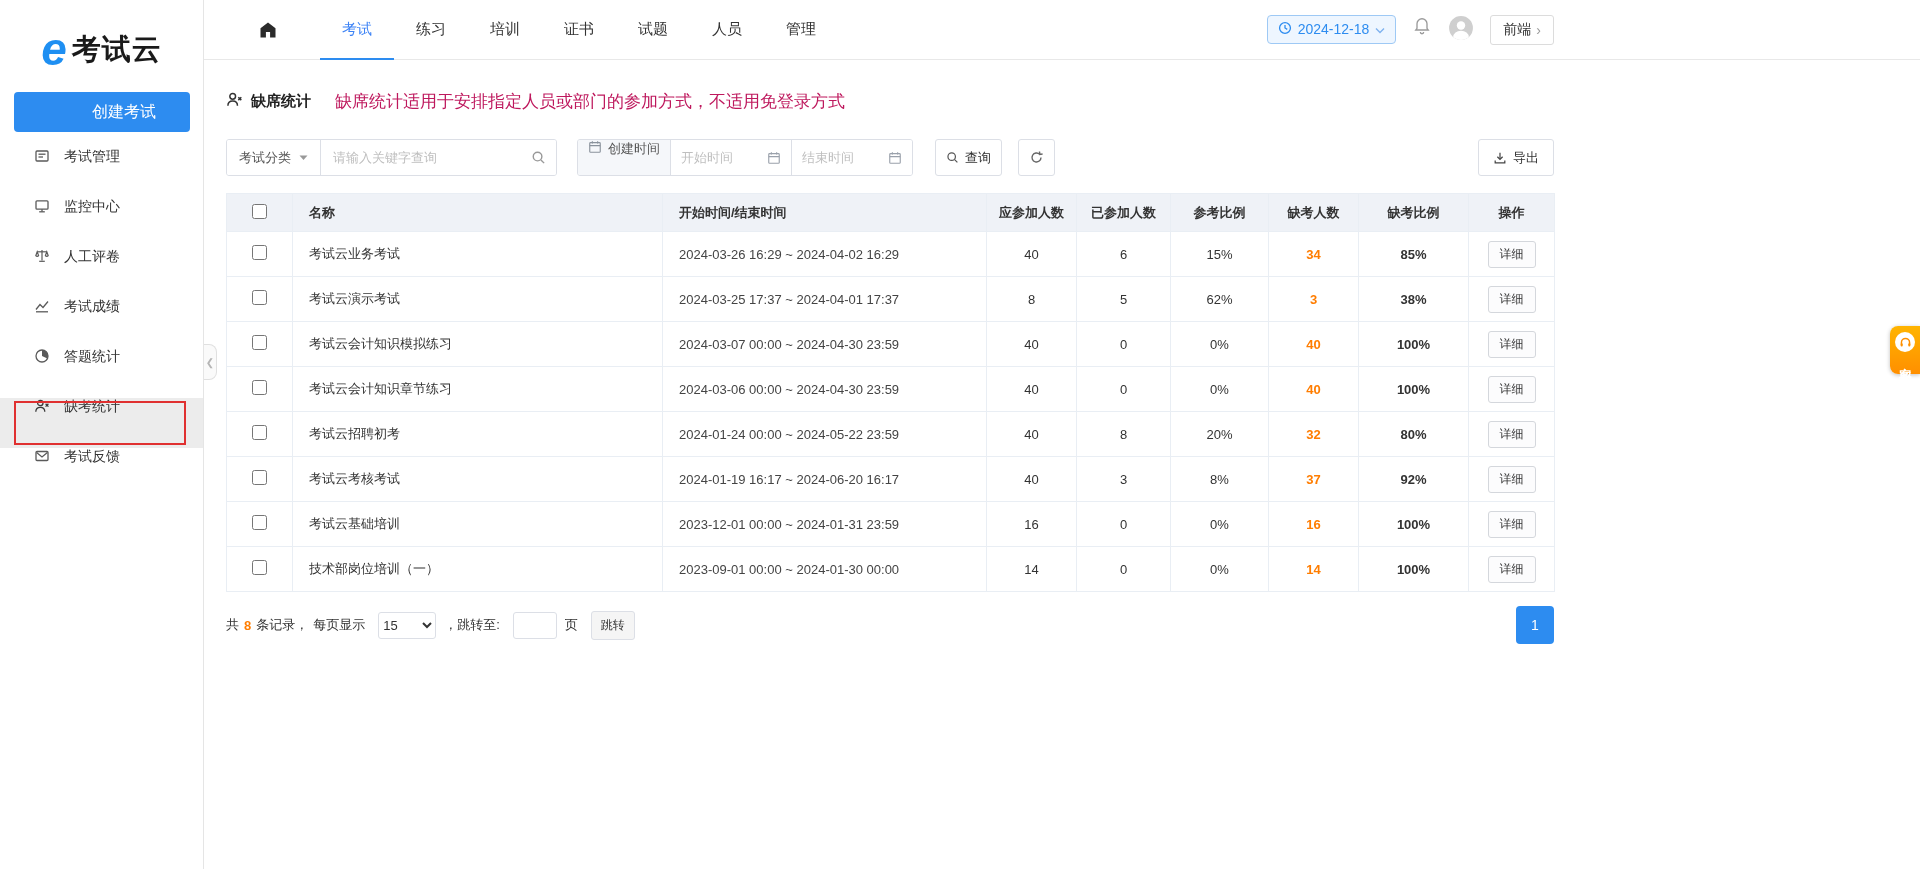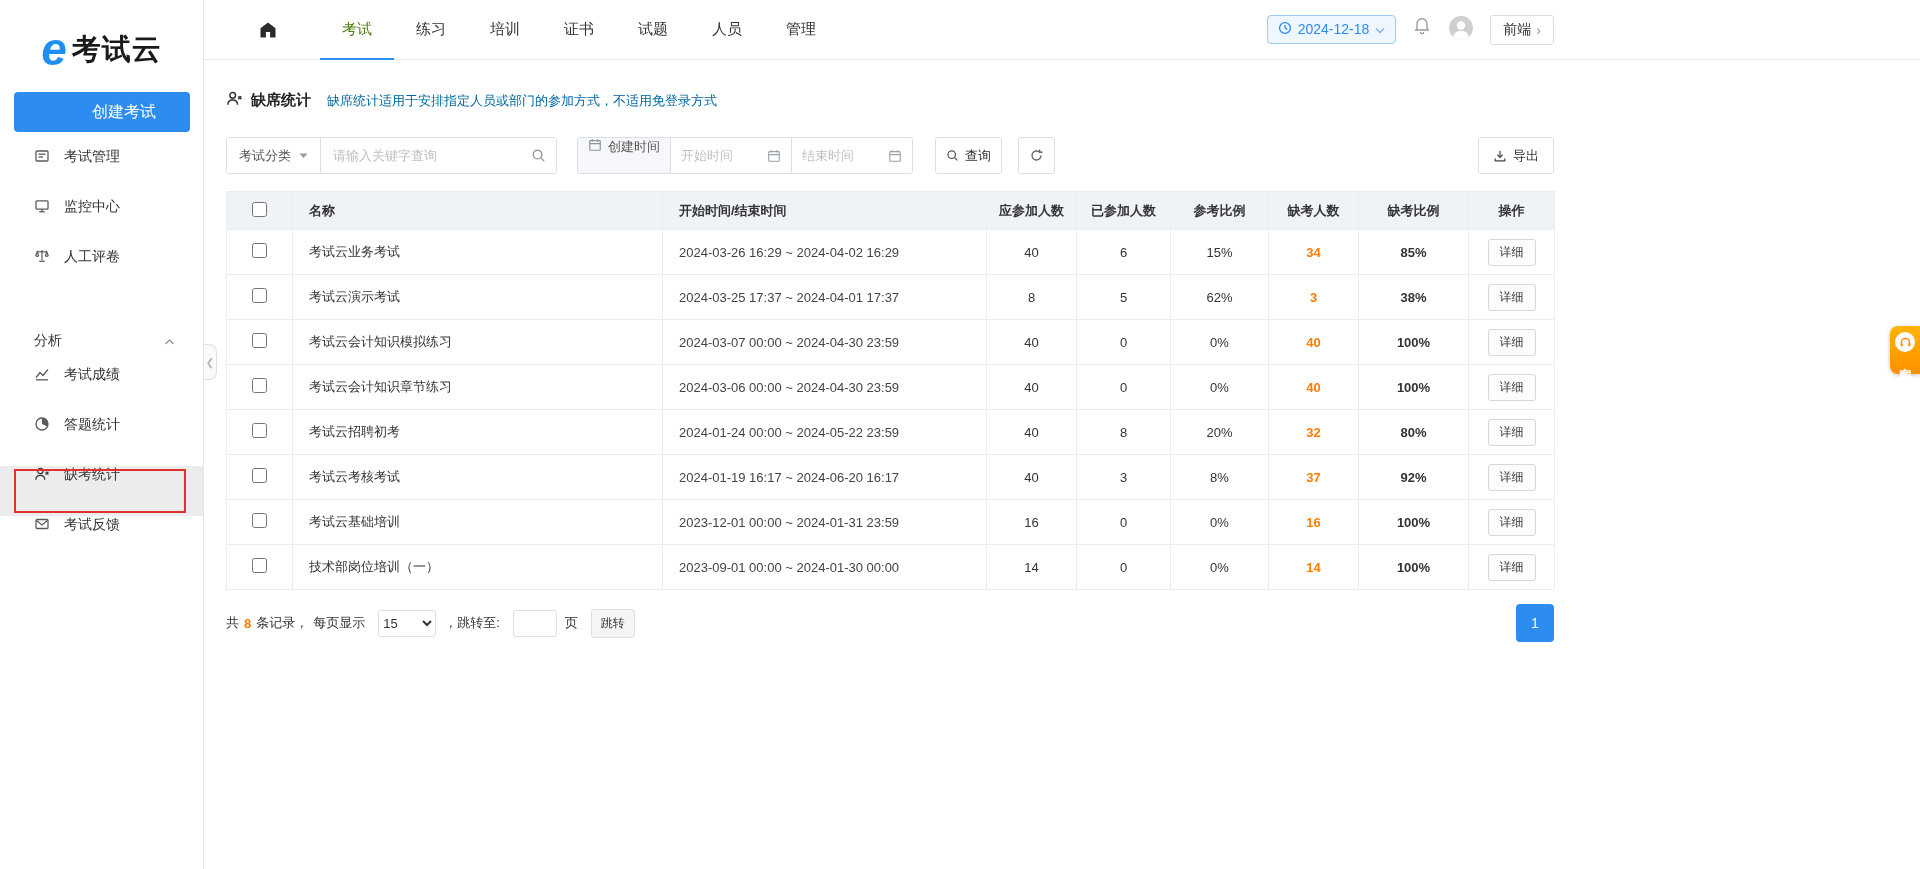--- a/index.html
+++ b/index.html
@@ -34,34 +34,34 @@
     display:flex; align-items:center; justify-content:center; color:#b5b5b5; font-size:10px;
     z-index:6; cursor:pointer; }
 
   
   .main { position:absolute; left:204px; top:0; width:1716px; height:869px; background:#fff; }
   .topnav { height:60px; border-bottom:1px solid #e8e8e8; background:#fff; }
   .topnav-inner { width:1350px; height:100%; display:flex; align-items:center; padding-left:54px; }
   .home-btn { display:flex; align-items:center; cursor:pointer; }
   .tabs { display:flex; margin-left:42px; height:100%; }
   .tab { padding:0 22px; line-height:58px; height:60px; font-size:15px; color:#333; cursor:pointer; }
-  .tab.active { color:#4d7c0f; border-bottom:2px solid #2d8cf0;text-align:center; }
+  .tab.active { color:#3b82f6; border-bottom:2px solid #2d8cf0;text-align:center; }
   .nav-right { margin-left:auto; display:flex; align-items:flex-start; gap:16px; }
   .date-box { display:flex; align-items:center; gap:6px; padding:5px 10px; border:1px solid #9ec9f5;
     background:#eef6ff; border-radius:4px; color:#2d8cf0; font-size:14px; cursor:pointer; }
   .bell-btn, .avatar-btn { display:flex; align-items:center; cursor:pointer; }
   .frontend-btn { display:flex; align-items:center; gap:5px; padding:5px 12px; border:1px solid #dcdcdc;
     border-radius:3px; background:#fff; font-size:14px; color:#333; cursor:pointer; font-family:inherit; }
   .frontend-btn .chev { color:#999; }
 
   
   .content { width:1350px; padding:30px 0 0 22px; }
   .page-header { display:flex; align-items:center; gap:8px; }
   .page-title { font-size:15px; font-weight:bold; color:#222; }
-  .page-subtitle { font-size:13px; color:#0369a1; margin-left:8px; }
+  .page-subtitle { font-size:17px; color:#be185d; margin-left:16px; }
 
   .filter-bar { display:flex; align-items:center; margin-top:26px; }
   .search-group { display:flex; align-items:stretch; height:37px; border:1px solid #dcdfe6;
     border-radius:3px; overflow:hidden; background:#fff; }
   .filter-select { display:flex; align-items:center; gap:8px; padding:0 12px; border:none;
     border-right:1px solid #dcdfe6; font-size:13px; color:#555; background:#fff; cursor:pointer; font-family:inherit;justify-content:space-between; }
   .search-input { border:none; outline:none; width:200px; padding:0 8px 0 12px; font-size:13px;
     color:#333; font-family:inherit; }
   .search-input::placeholder { color:#bfbfbf; }
   .search-icon-btn { display:flex; align-items:center; padding:0 10px; background:#fff; border:none; cursor:pointer; }
@@ -159,28 +159,20 @@
           <line x1="8" y1="2" x2="8" y2="12.6"></line>
             <line x1="3.2" y1="3.8" x2="12.8" y2="3.8"></line>
           <path d="M3.2 3.8 L1.8 7.6 A1.7 1.7 0 0 0 4.6 7.6 Z"></path>
             <path d="M12.8 3.8 L11.4 7.6 A1.7 1.7 0 0 0 14.2 7.6 Z"></path>
           <line x1="5.2" y1="13.3" x2="10.8" y2="13.3"></line>
         </svg>
       </span>
       <span>人工评卷</span>
     </div>
 
-    <div class="menu-section">
-      <span>分析</span>
-      <span class="caret">
-        <svg width="11" height="8" viewBox="0 0 11 8" fill="none" stroke="#999" stroke-width="1.4">
-            <polyline points="1.5,6 5.5,2 9.5,6"></polyline>
-          </svg>
-      </span>
-    </div>
 
     <div class="menu-item">
       <span>
         <svg width="16" height="16" viewBox="0 0 16 16" fill="none" stroke="#5a5a5a" stroke-width="1.3">
           <polyline points="2,11.5 6,6.5 9,9.5 14,3.5"></polyline>
             <line x1="2" y1="13.8" x2="14" y2="13.8"></line>
         </svg>
       </span>
       <span>考试成绩</span>
     </div>

